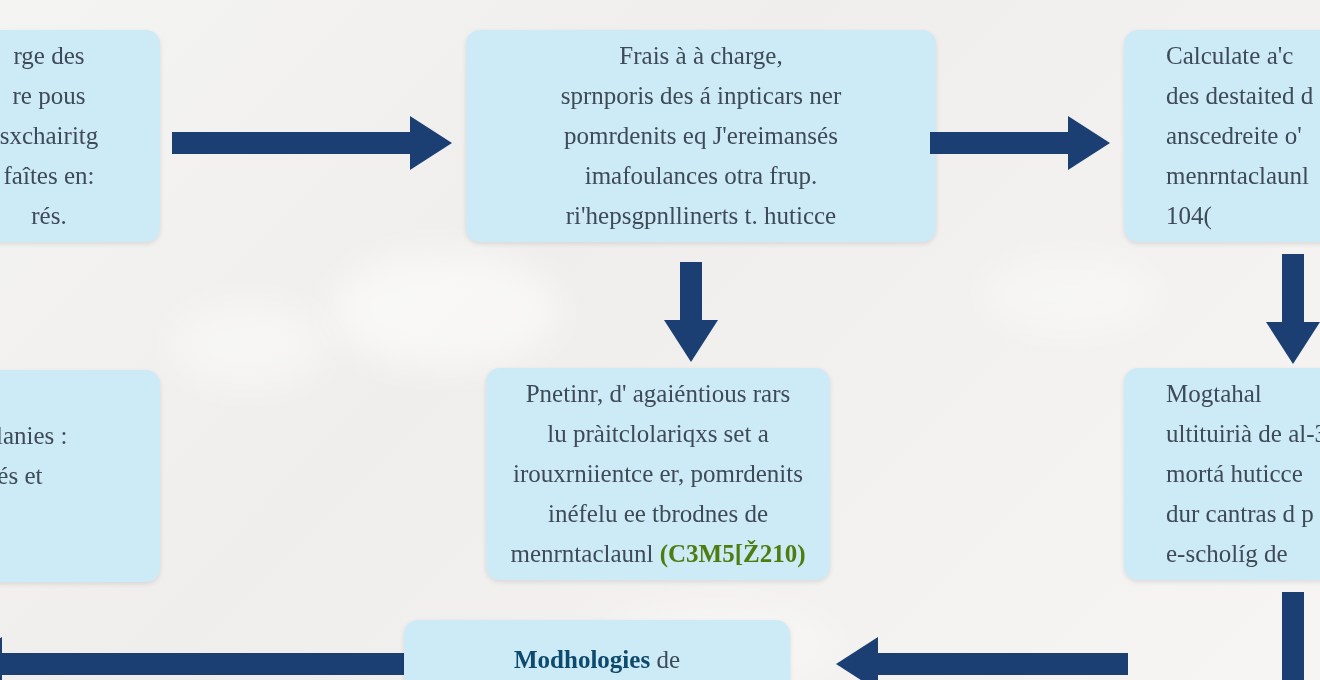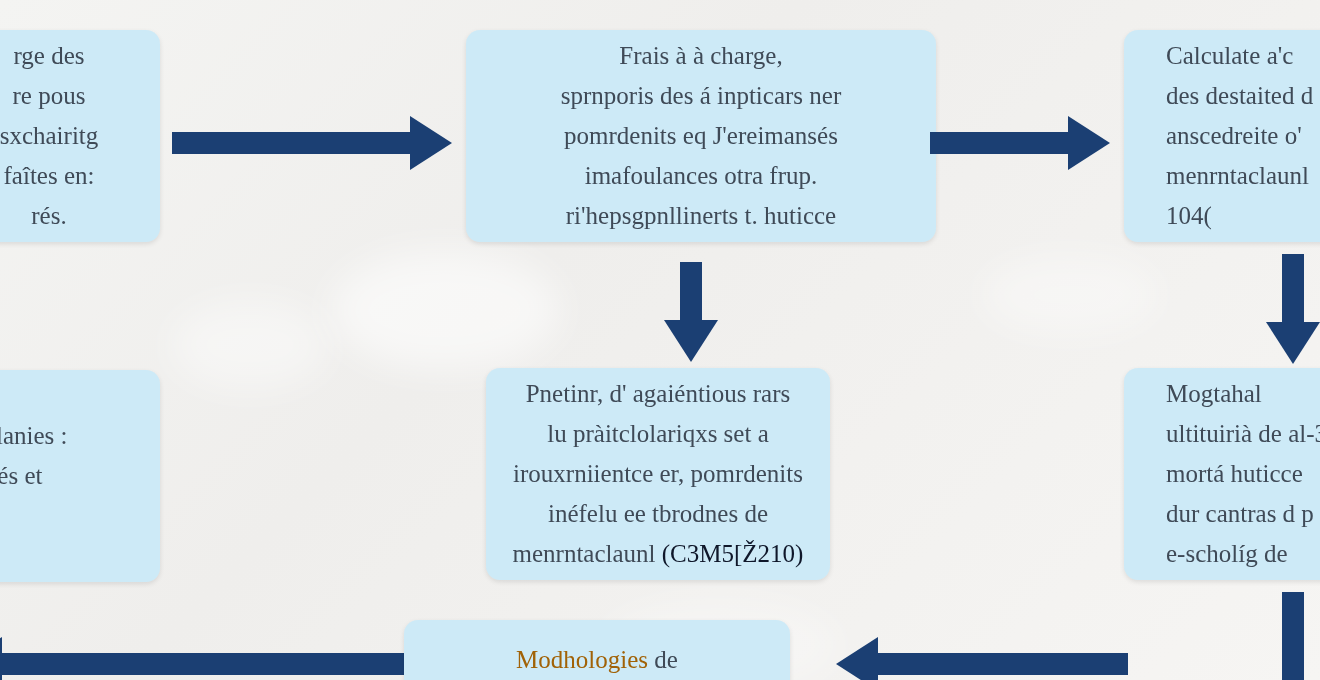--- a/index.html
+++ b/index.html
@@ -43,22 +43,22 @@
     text-align: center;
     display: flex;
     align-items: center;
     justify-content: center;
     padding: 10px 16px;
     box-sizing: border-box;
     filter: blur(0.35px);
   }
   .node .lines { width: 100%; }
   .node .line { display: block; white-space: nowrap; }
-  .node.bold-red .line b { color: #a16207; font-weight: normal; margin-top: 8px; }
-  .code { color: #0f172a; font-weight: normal; }
+  .node.bold-red .line b { color: #0c4a6e; font-weight: bold; margin-top: 8px; }
+  .code { color: #4d7c0f; font-weight: bold; }
 
   
   .arrow {
     position: absolute;
     pointer-events: none;
   }
   .arrow .shaft {
     position: absolute;
     background: #1b3f73;
   }

